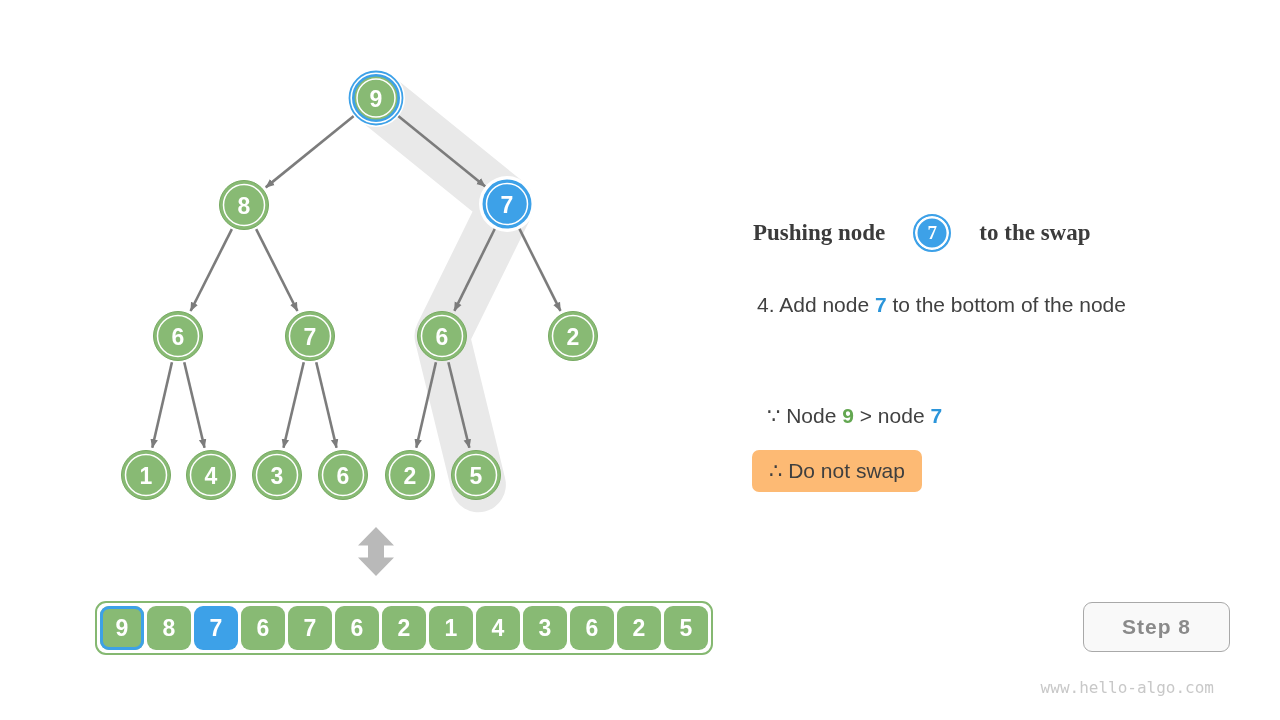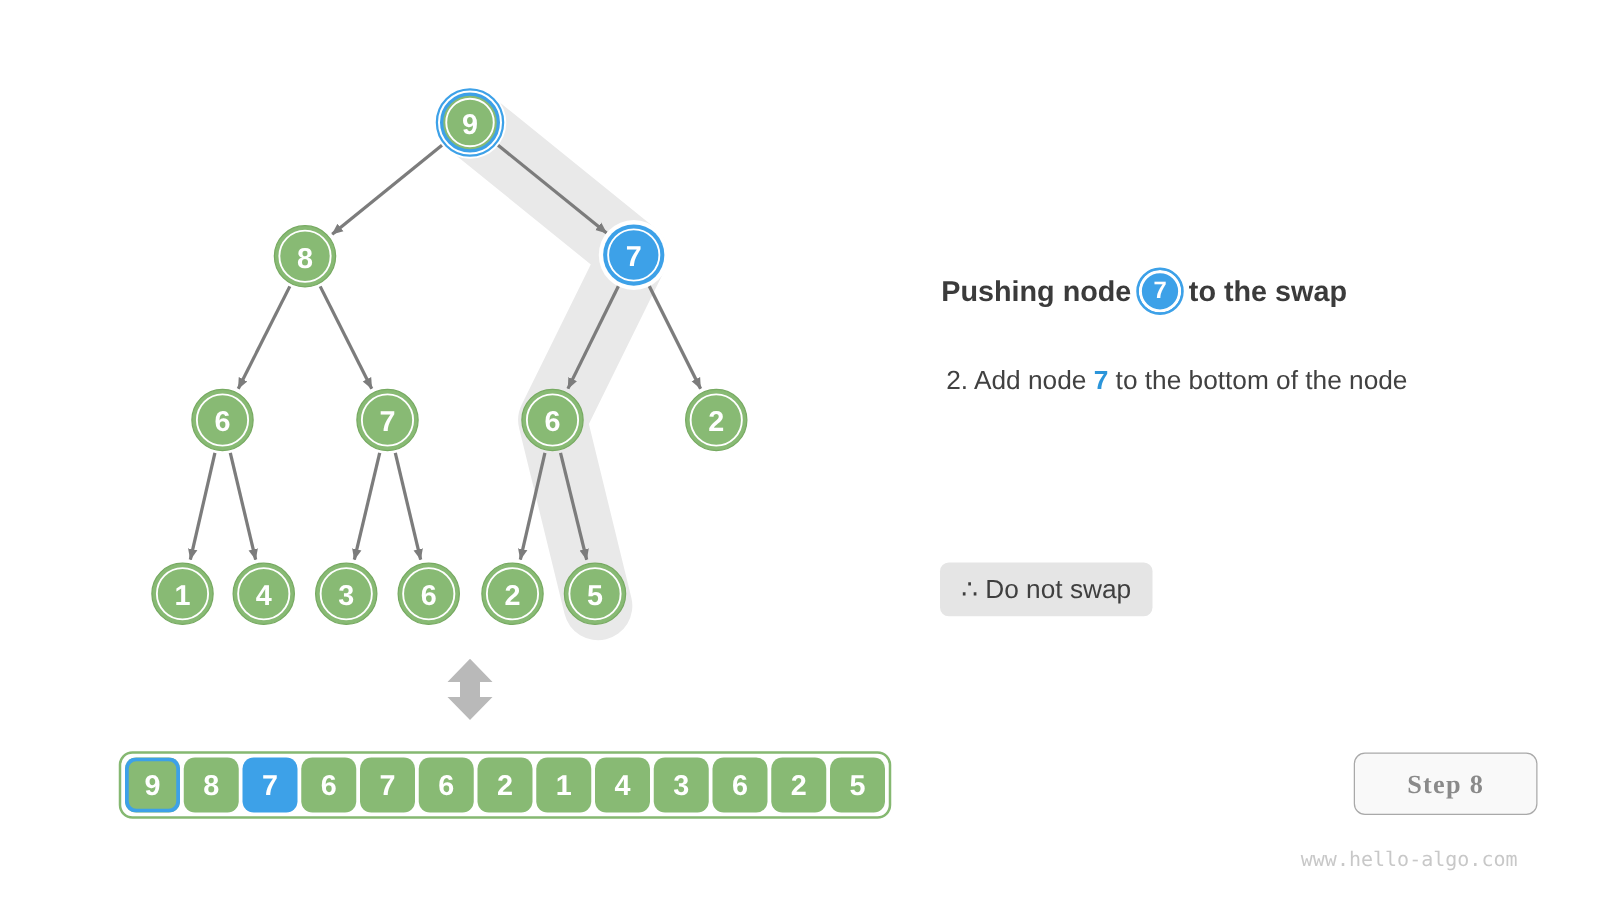--- a/index.html
+++ b/index.html
@@ -17,45 +17,45 @@
   .cell{
     width:44px;height:44px;border-radius:9px;background:#88ba74;
     color:#fff;font-weight:bold;font-size:23px;
     display:flex;align-items:center;justify-content:center;
   }
   .cell.path-root{box-shadow:inset 0 0 0 3px #3da1e8;}
   .cell.inserted{background:#3da1e8;}
   
   .title{
     position:absolute;left:753px;top:212px;height:42px;
-    display:flex;align-items:center;gap:4px;
-    font-size:23px;font-weight:bold;color:#3b3b3b;white-space:nowrap;
+    display:flex;align-items:center;gap:28px;
+    font-size:23px;font-weight:bold;color:#3b3b3b;white-space:nowrap;font-family:Liberation Serif, serif;
   }
   .badge{
     width:38px;height:38px;border-radius:50%;
     background:#3da1e8;border:2px solid #3da1e8;
     box-shadow:inset 0 0 0 2.5px #ffffff;box-sizing:border-box;
     color:#fff;font-size:19px;font-weight:bold;
     display:flex;align-items:center;justify-content:center;flex:0 0 auto;
   }
   .body-line{
     position:absolute;font-size:21px;color:#414141;white-space:nowrap;
   }
   .body-line b.blue{color:#2b95da;}
   .body-line b.green{color:#63a751;}
   .conclusion-box{
     position:absolute;left:752px;top:450px;
-    background:#e5e5e5;border-radius:7px;padding:9px 17px;
+    background:#fdba74;border-radius:7px;padding:9px 17px;
     font-size:21px;color:#3f3f3f;white-space:nowrap;
   }
   .step-button{
     position:absolute;left:1083px;top:602px;width:147px;height:50px;
     background:#f9f9f9;border:1.5px solid #a9a9a9;border-radius:9px;
     box-sizing:border-box;display:flex;align-items:center;justify-content:center;
-    font-family:Liberation Serif, serif;font-weight:bold;
+    font-family:Liberation Sans, sans-serif;font-weight:bold;
     font-size:21px;color:#8a8a8a;letter-spacing:1px;
   }
   .watermark{
     position:absolute;right:66px;top:678px;
     font-family:"DejaVu Sans Mono",monospace;font-size:16px;color:#c8c8c8;
   }
 </style>
 </head>
 <body>
 
@@ -169,24 +169,27 @@
 
   <div class="title">
     <span>Pushing node</span>
     <span class="badge">
       <span>7</span>
     </span>
     <span>to the swap</span>
   </div>
 
   <div class="body-line" style="left:757px;top:293px">
-    <span>2. Add node </span><b class="blue">7</b><span> to the bottom of the node</span>
+    <span>4. Add node </span><b class="blue">7</b><span> to the bottom of the node</span>
   </div>
 
 
+  <div class="body-line" style="left:767px;top:404px">
+    <span>∵ Node </span><b class="green">9</b><span> &gt; node </span><b class="blue">7</b>
+  </div>
 
   <div class="conclusion-box">
     <span>∴ Do not swap</span>
   </div>
 
   <div class="step-button">
     <span>Step 8</span>
   </div>
 
   <div class="watermark">www.hello-algo.com</div>

